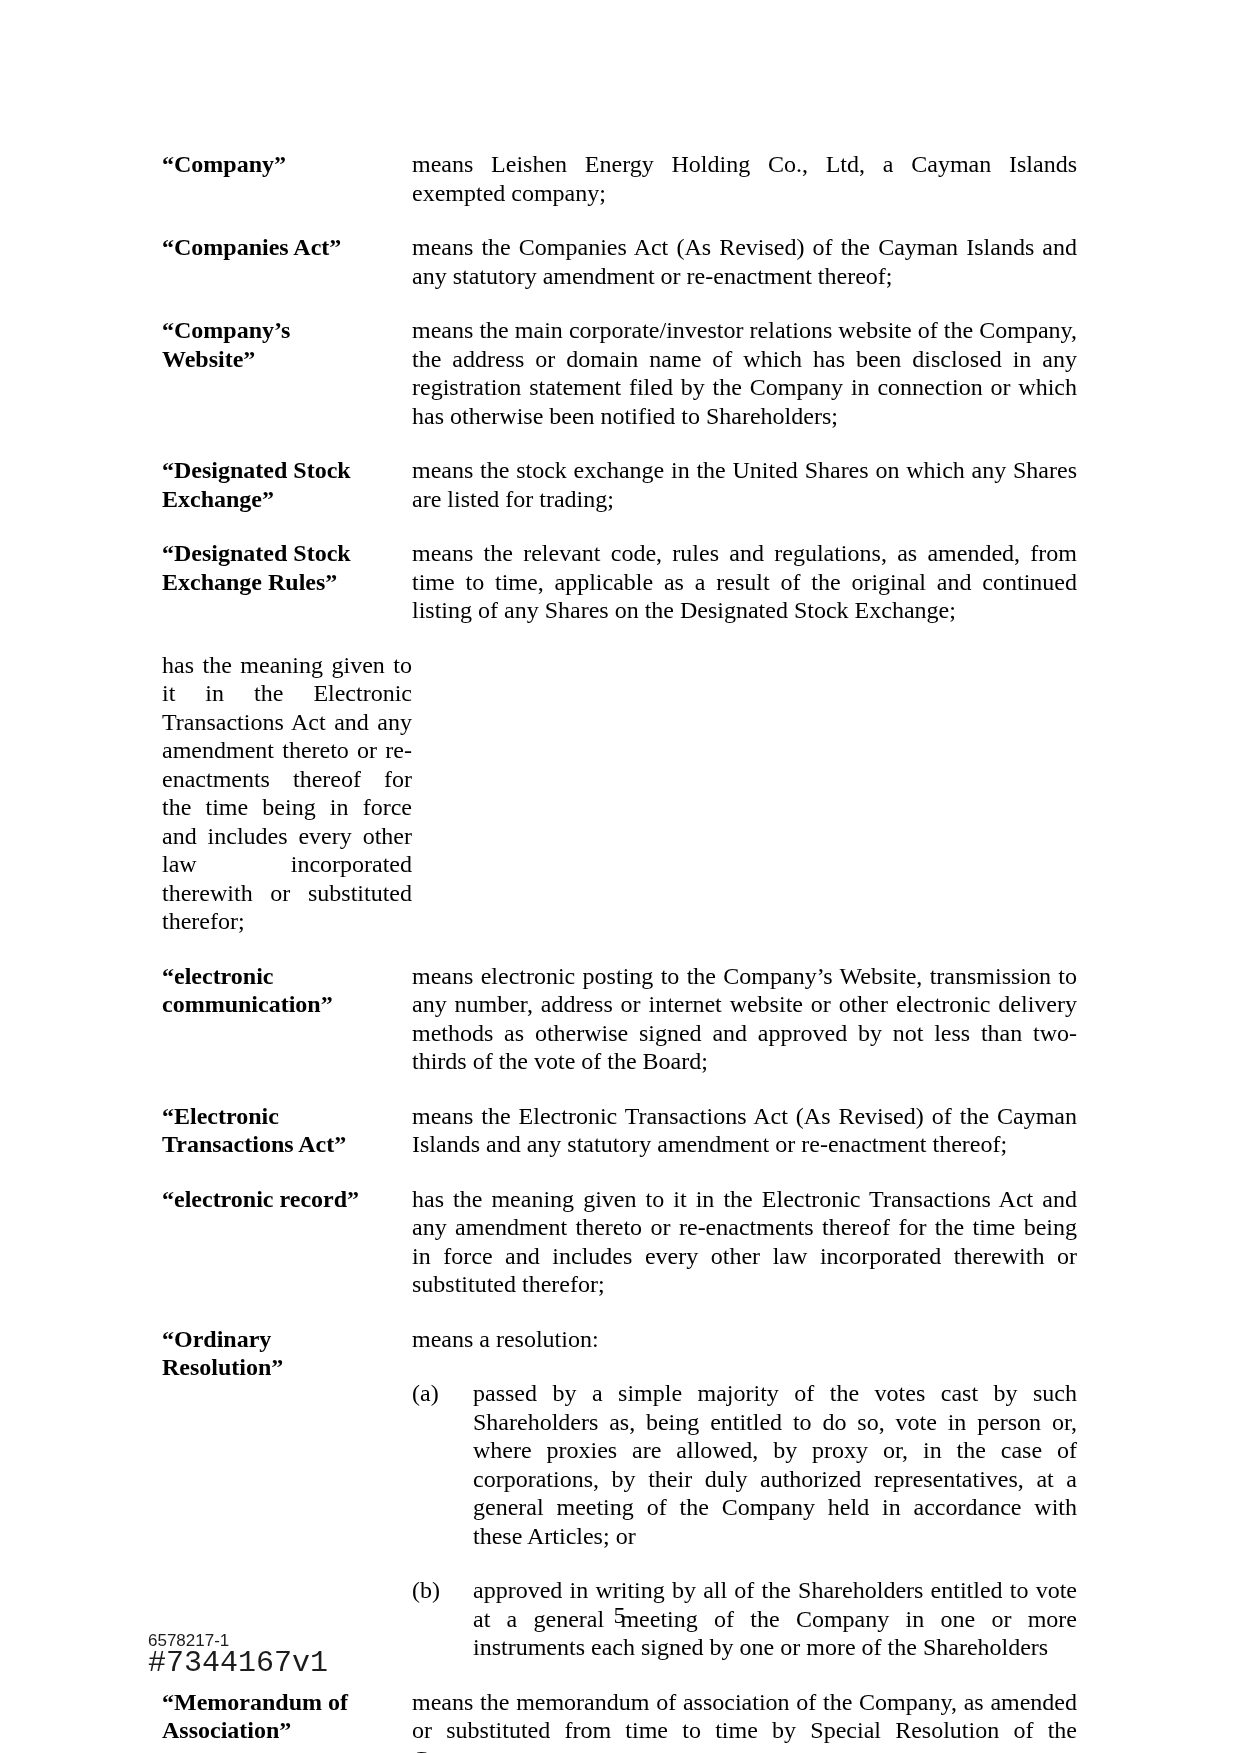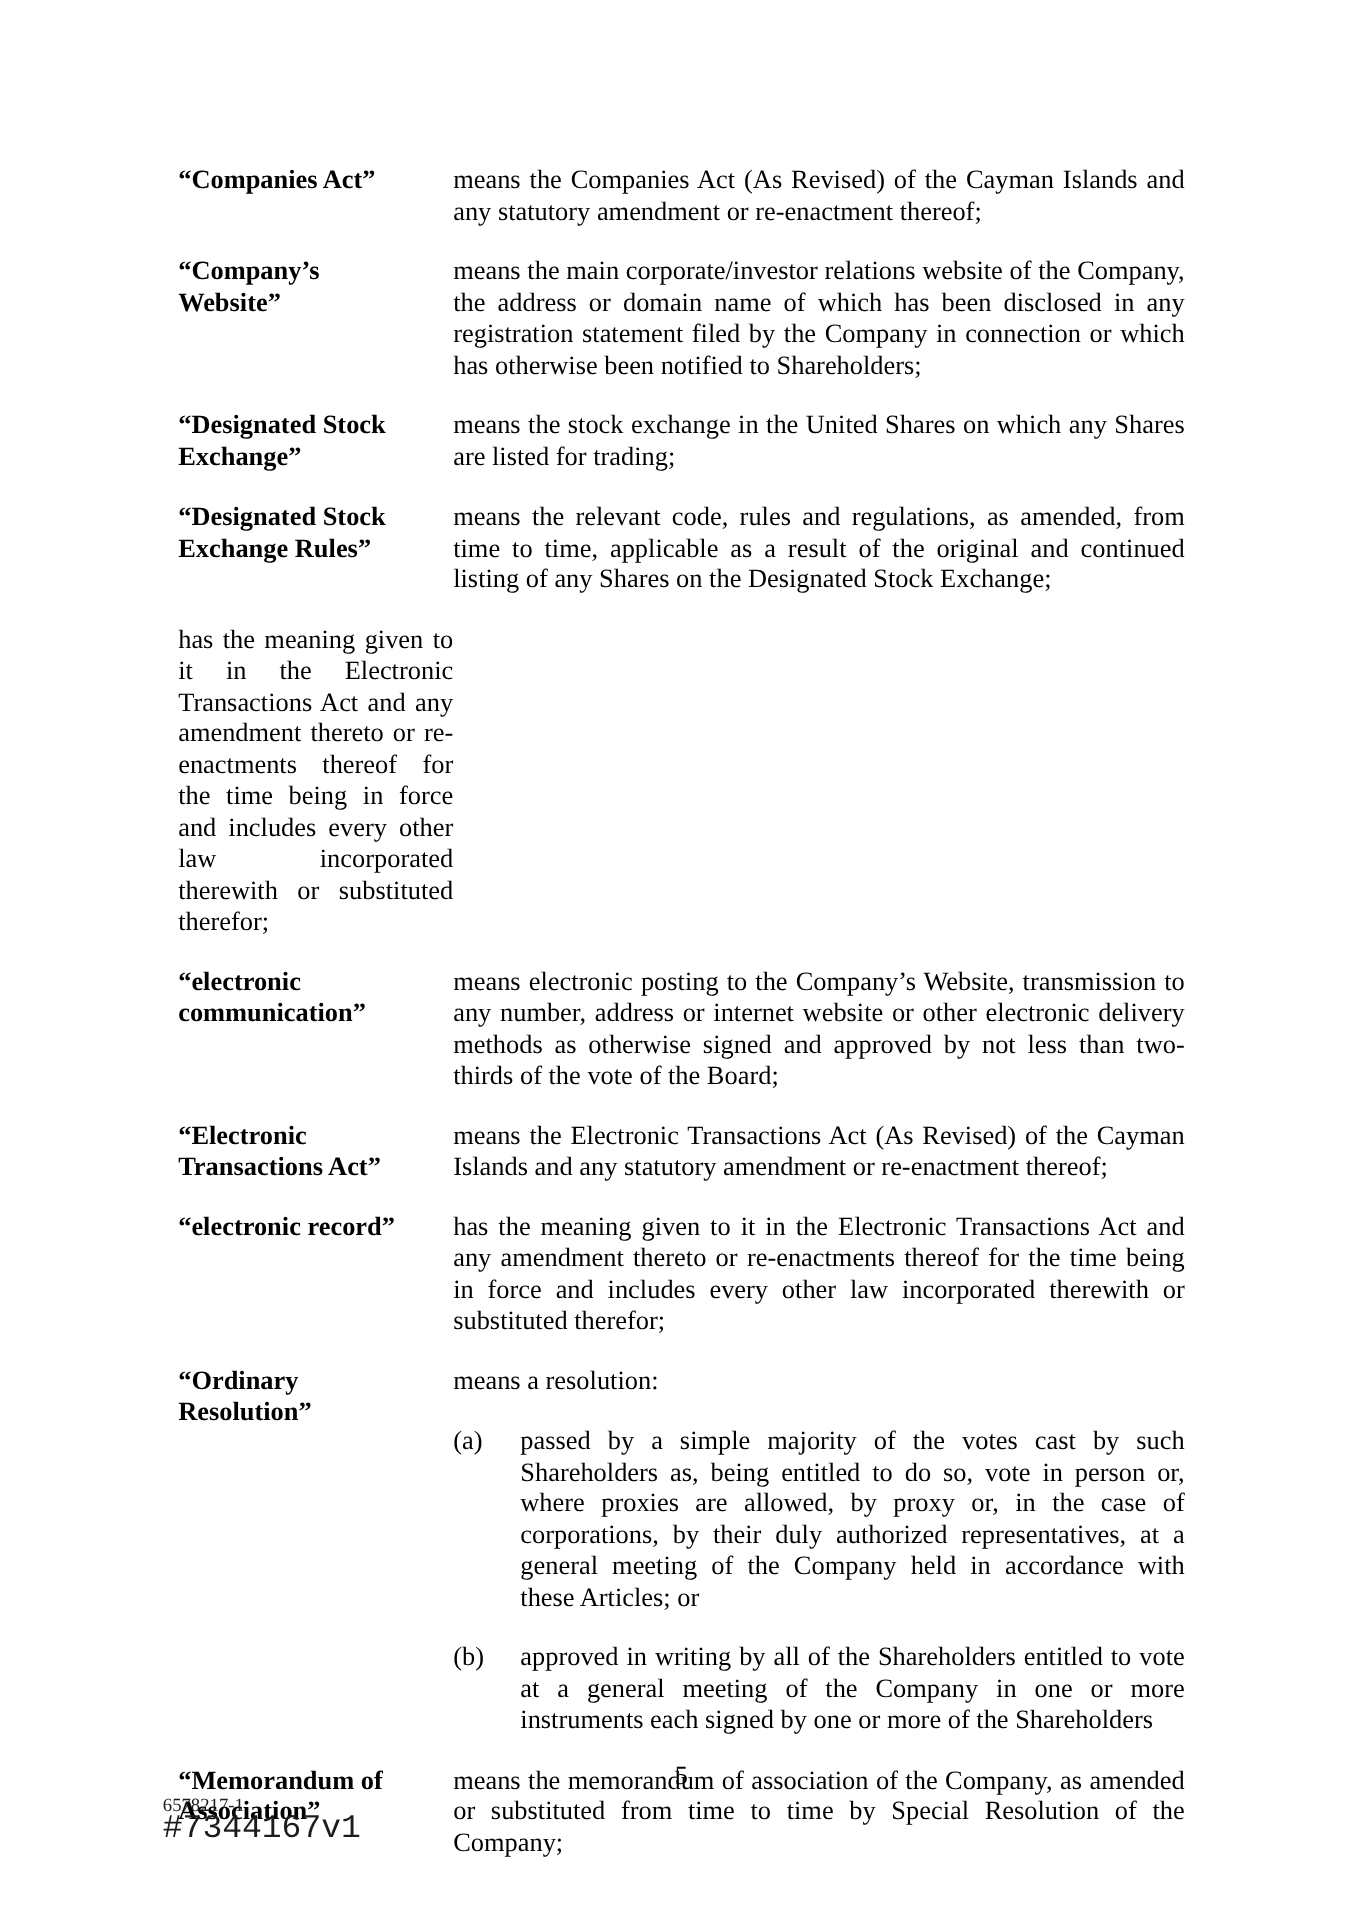--- a/index.html
+++ b/index.html
@@ -65,34 +65,39 @@
   .doc-ids {
     position: absolute;
     left: 148px;
     top: 1631px;
     font-family: "Liberation Sans", "DejaVu Sans", sans-serif;
     color: #1c1c1c;
   }
   .doc-id-1 {
     font-size: 17px;
     line-height: 20px;
-    font-family: Liberation Serif, serif;
   }
   .doc-id-2 {
     font-size: 30px;
     line-height: 25px;
     font-family: Liberation Mono, monospace;
   }
 </style>
 </head>
 <body>
 
 <div class="page">
 
   <main class="definitions" id="definitions-list">
+      <div class="entry">
+        <div class="term">“Company”</div>
+        <div class="def">
+          <div class="def-text">means Leishen Energy Holding Co., Ltd, a Cayman Islands exempted company;</div>
+        </div>
+      </div>
       <div class="entry">
         <div class="term">“Companies Act”</div>
         <div class="def">
           <div class="def-text">means the Companies Act (As Revised) of the Cayman Islands and any statutory amendment or re-enactment thereof;</div>
         </div>
       </div>
       <div class="entry">
         <div class="term">“Company’s
 Website”</div>
         <div class="def">

